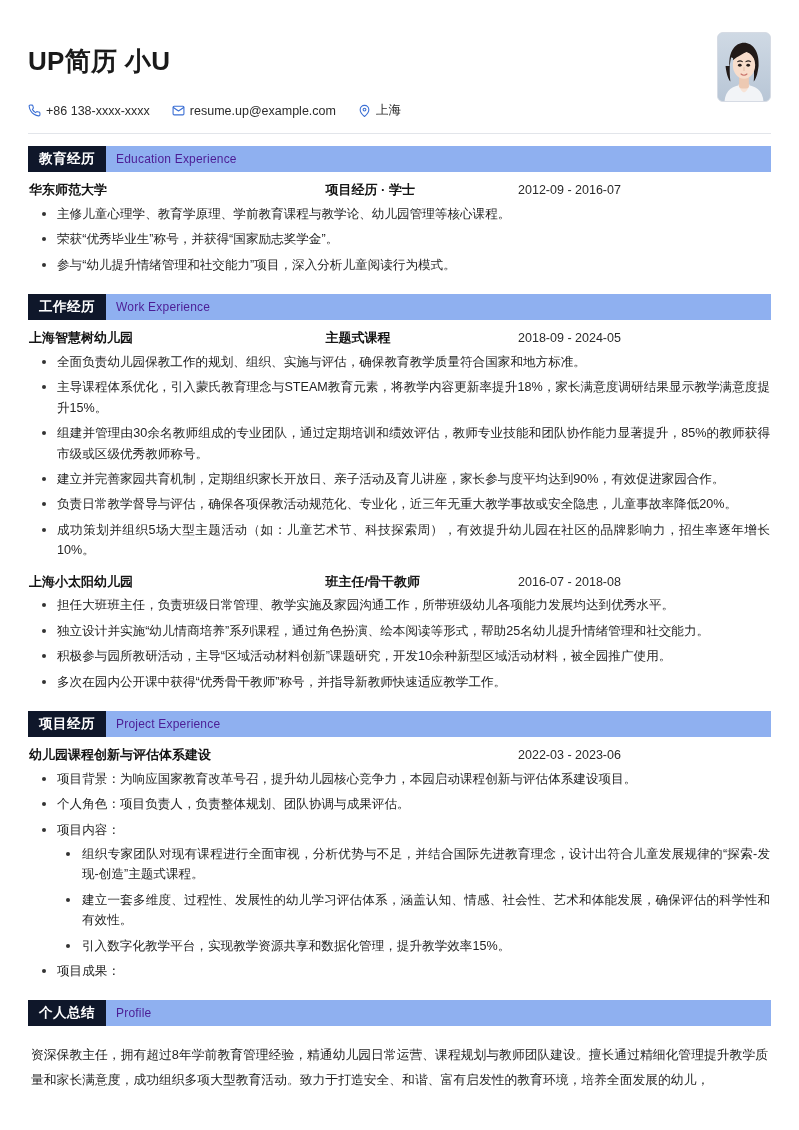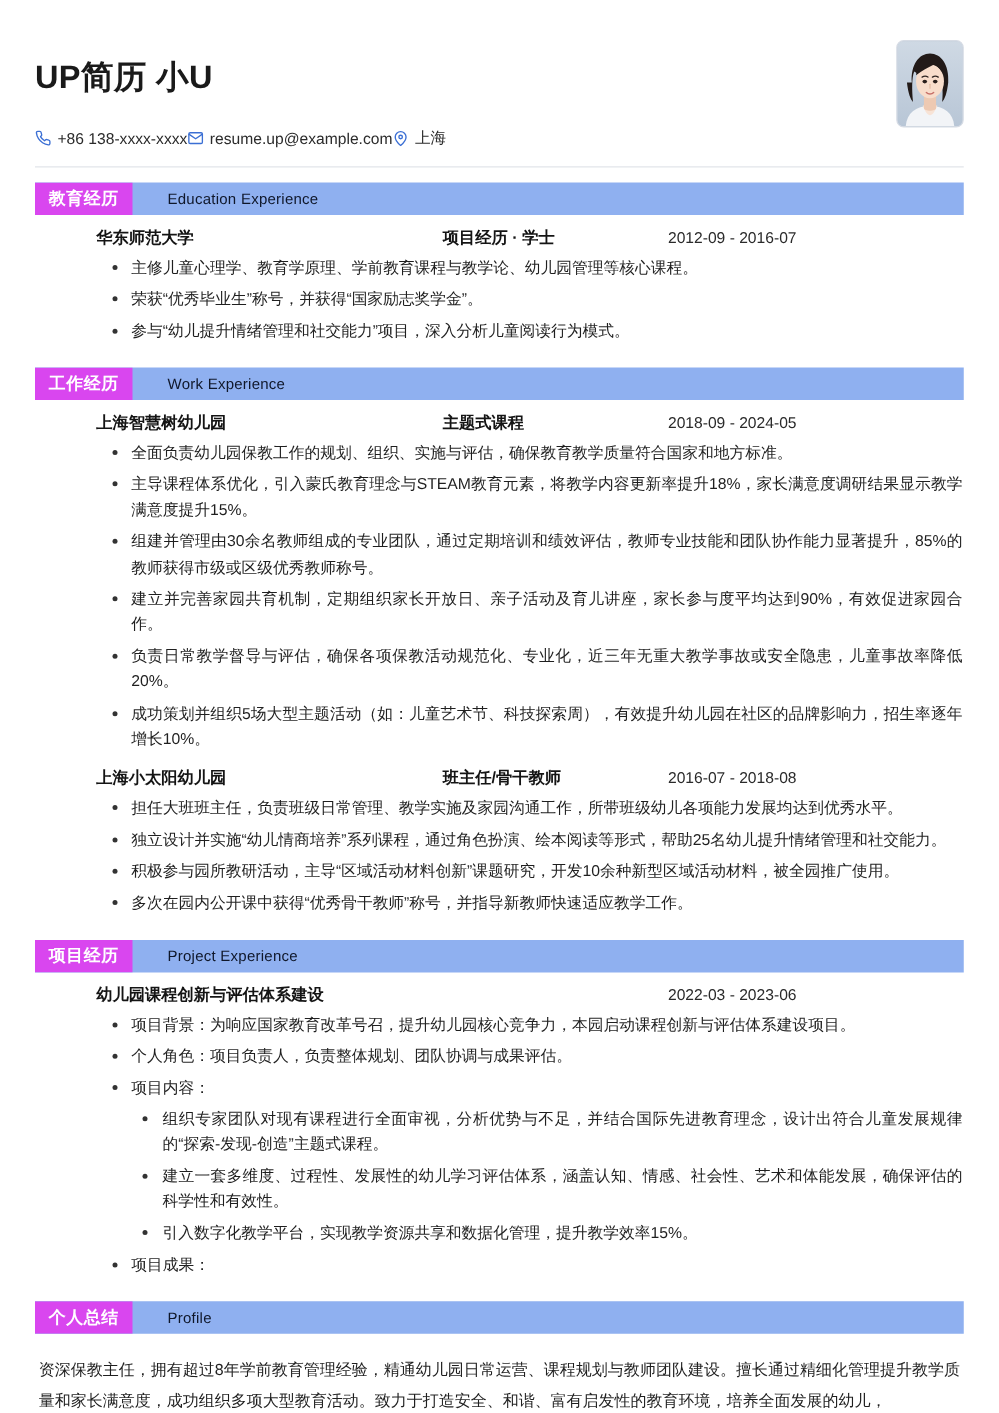--- a/index.html
+++ b/index.html
@@ -40,20 +40,21 @@
     letter-spacing: 0.3px;
     color: #1a1a1a;
     line-height: 1.2;
     white-space: nowrap;
   }
 
   .contact-row {
     display: flex;
     align-items: center;
     margin-top: 25px;
+    gap: 22px;
     font-size: 12.5px;
     color: #2b2b2b;
   }
   .contact-item {
     display: flex;
     align-items: center;
     gap: 5px;
     white-space: nowrap;
   }
   .contact-item .ico {
@@ -88,43 +89,43 @@
   .section { margin-top: 12px; }
 
   .section-band {
     display: flex;
     align-items: stretch;
     height: 26px;
     background: #8fb0f0;
     overflow: hidden;
   }
   .band-tab {
-    background: #d946ef;
+    background: #0f172a;
     color: #ffffff;
     font-size: 13.5px;
     font-weight: 700;
     letter-spacing: 0.5px;
     display: flex;
     align-items: center;
     padding: 0 11px;
     flex: 0 0 auto;
   }
   .band-en {
     display: flex;
     align-items: center;
-    padding-left: 28px;
+    padding-left: 10px;
     font-size: 12px;
-    color: #0f172a;
+    color: #4c1d95;
     letter-spacing: 0.2px;
   }
 
   .section-body { padding: 9px 1px 2px 1px; }
 
   
-  .entry { margin-bottom: 2px; margin-left: 48px; }
+  .entry { margin-bottom: 2px; }
   .entry + .entry { margin-top: 12px; }
 
   .entry-head {
     display: flex;
     align-items: flex-start;
     font-size: 13px;
     font-weight: 700;
     color: #141414;
     line-height: 1.45;
   }

